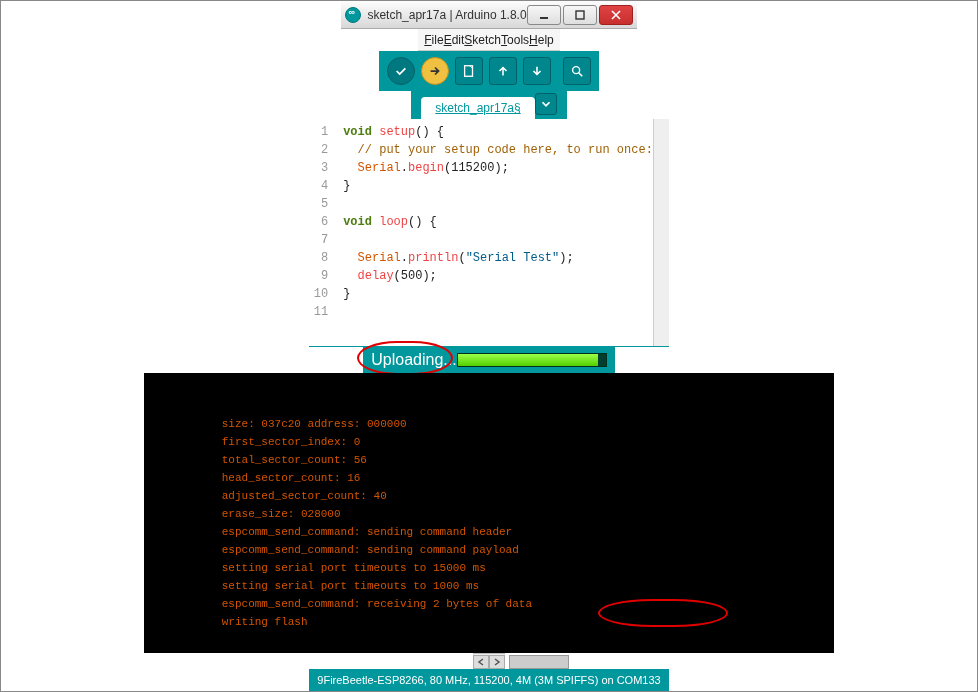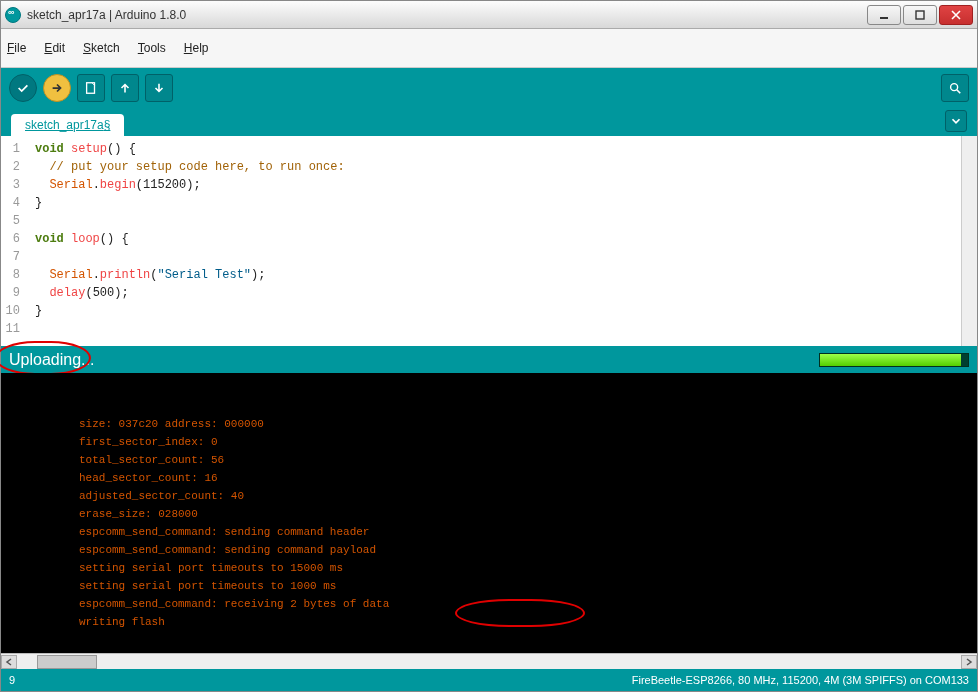--- a/index.html
+++ b/index.html
@@ -3,20 +3,21 @@
 <meta charset="utf-8">
 <style>
 * { box-sizing: border-box; margin: 0; padding: 0; }
 body { font-family: "Segoe UI", Tahoma, sans-serif; font-size: 12px; background: #c0c0c0; overflow: hidden; }
 .window {
   width: 978px; height: 692px;
   background: #fff;
   display: flex; flex-direction: column;
   border: 1px solid #888;
   box-shadow: 0 2px 10px rgba(0,0,0,0.3);
+  align-items: center;
 }
 .titlebar {
   height: 28px;
   background: linear-gradient(to bottom, #fdfdfd 0%, #eaeaea 50%, #d8d8d8 100%);
   border-bottom: 1px solid #aaa;
   display: flex; align-items: center;
   padding: 0 4px;
 }
 .titlebar .app-icon {
   width: 16px; height: 16px;
@@ -37,26 +38,26 @@
   width: 34px; height: 20px;
   border: 1px solid #888;
   border-radius: 3px;
   background: linear-gradient(to bottom, #f7f7f7, #dedede);
   display: flex; align-items: center; justify-content: center;
   font-family: Arial;
 }
 .winbtn.close { background: linear-gradient(to bottom, #e04343, #c72f2f); color: #fff; border-color: #a02020;}
 .winbtn svg { width: 10px; height: 10px; }
 .menubar {
-  height: 39px;
+  height: 22px;
   background: #f6f6f6;
   border-bottom: 1px solid #ccc;
   display: flex; align-items: center;
   padding: 0 6px;
-  gap: 18px;
+  gap: 0;
 }
 .menuitem { color: #222; cursor: default; }
 .menuitem .ul { text-decoration: underline; }
 .toolbar {
   height: 40px;
   background: #00979d;
   display: flex; align-items: center;
   padding: 0 8px;
   gap: 6px;
 }

